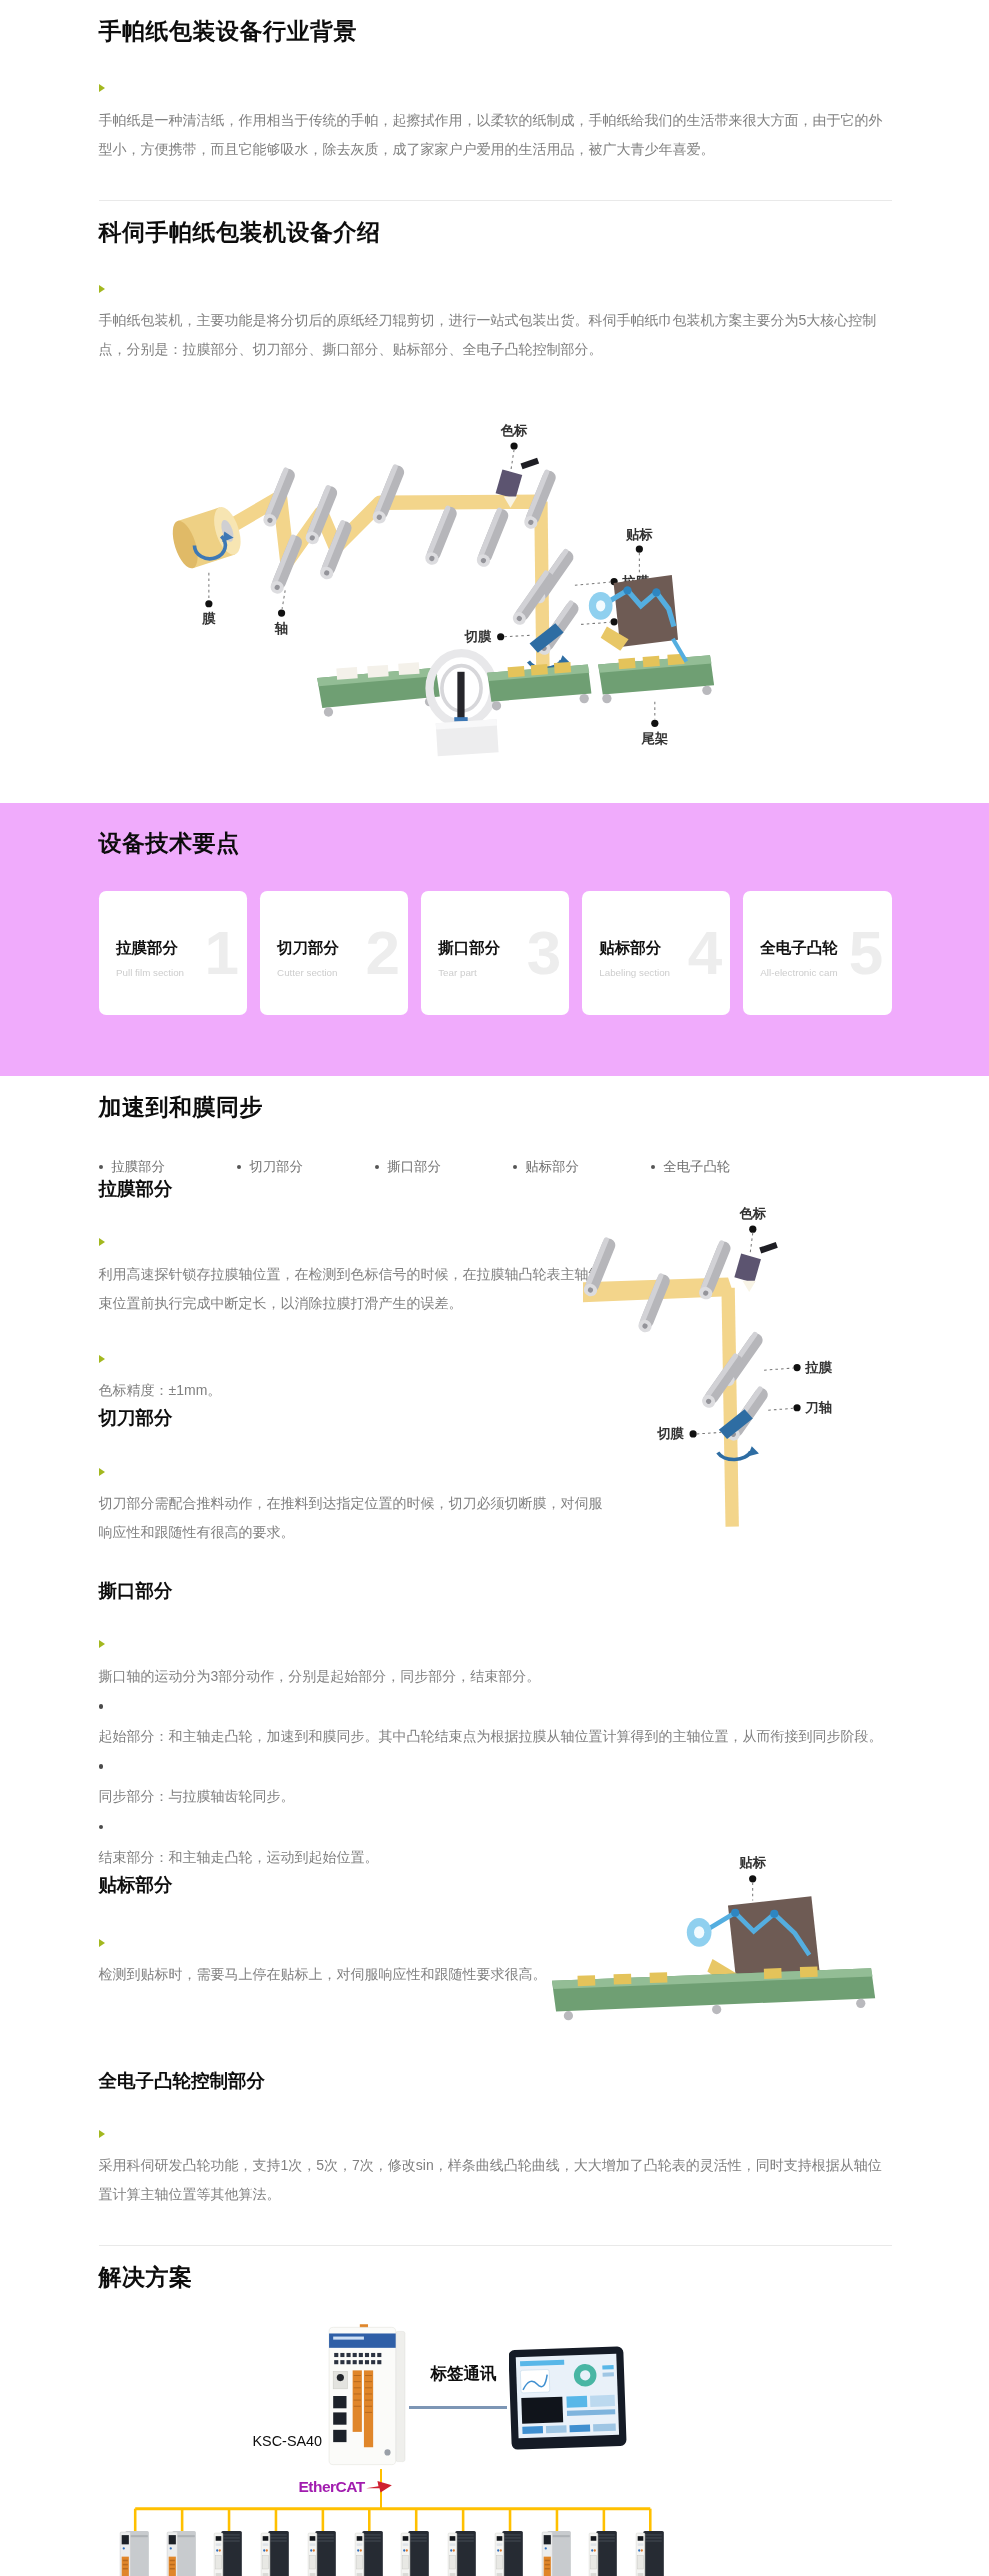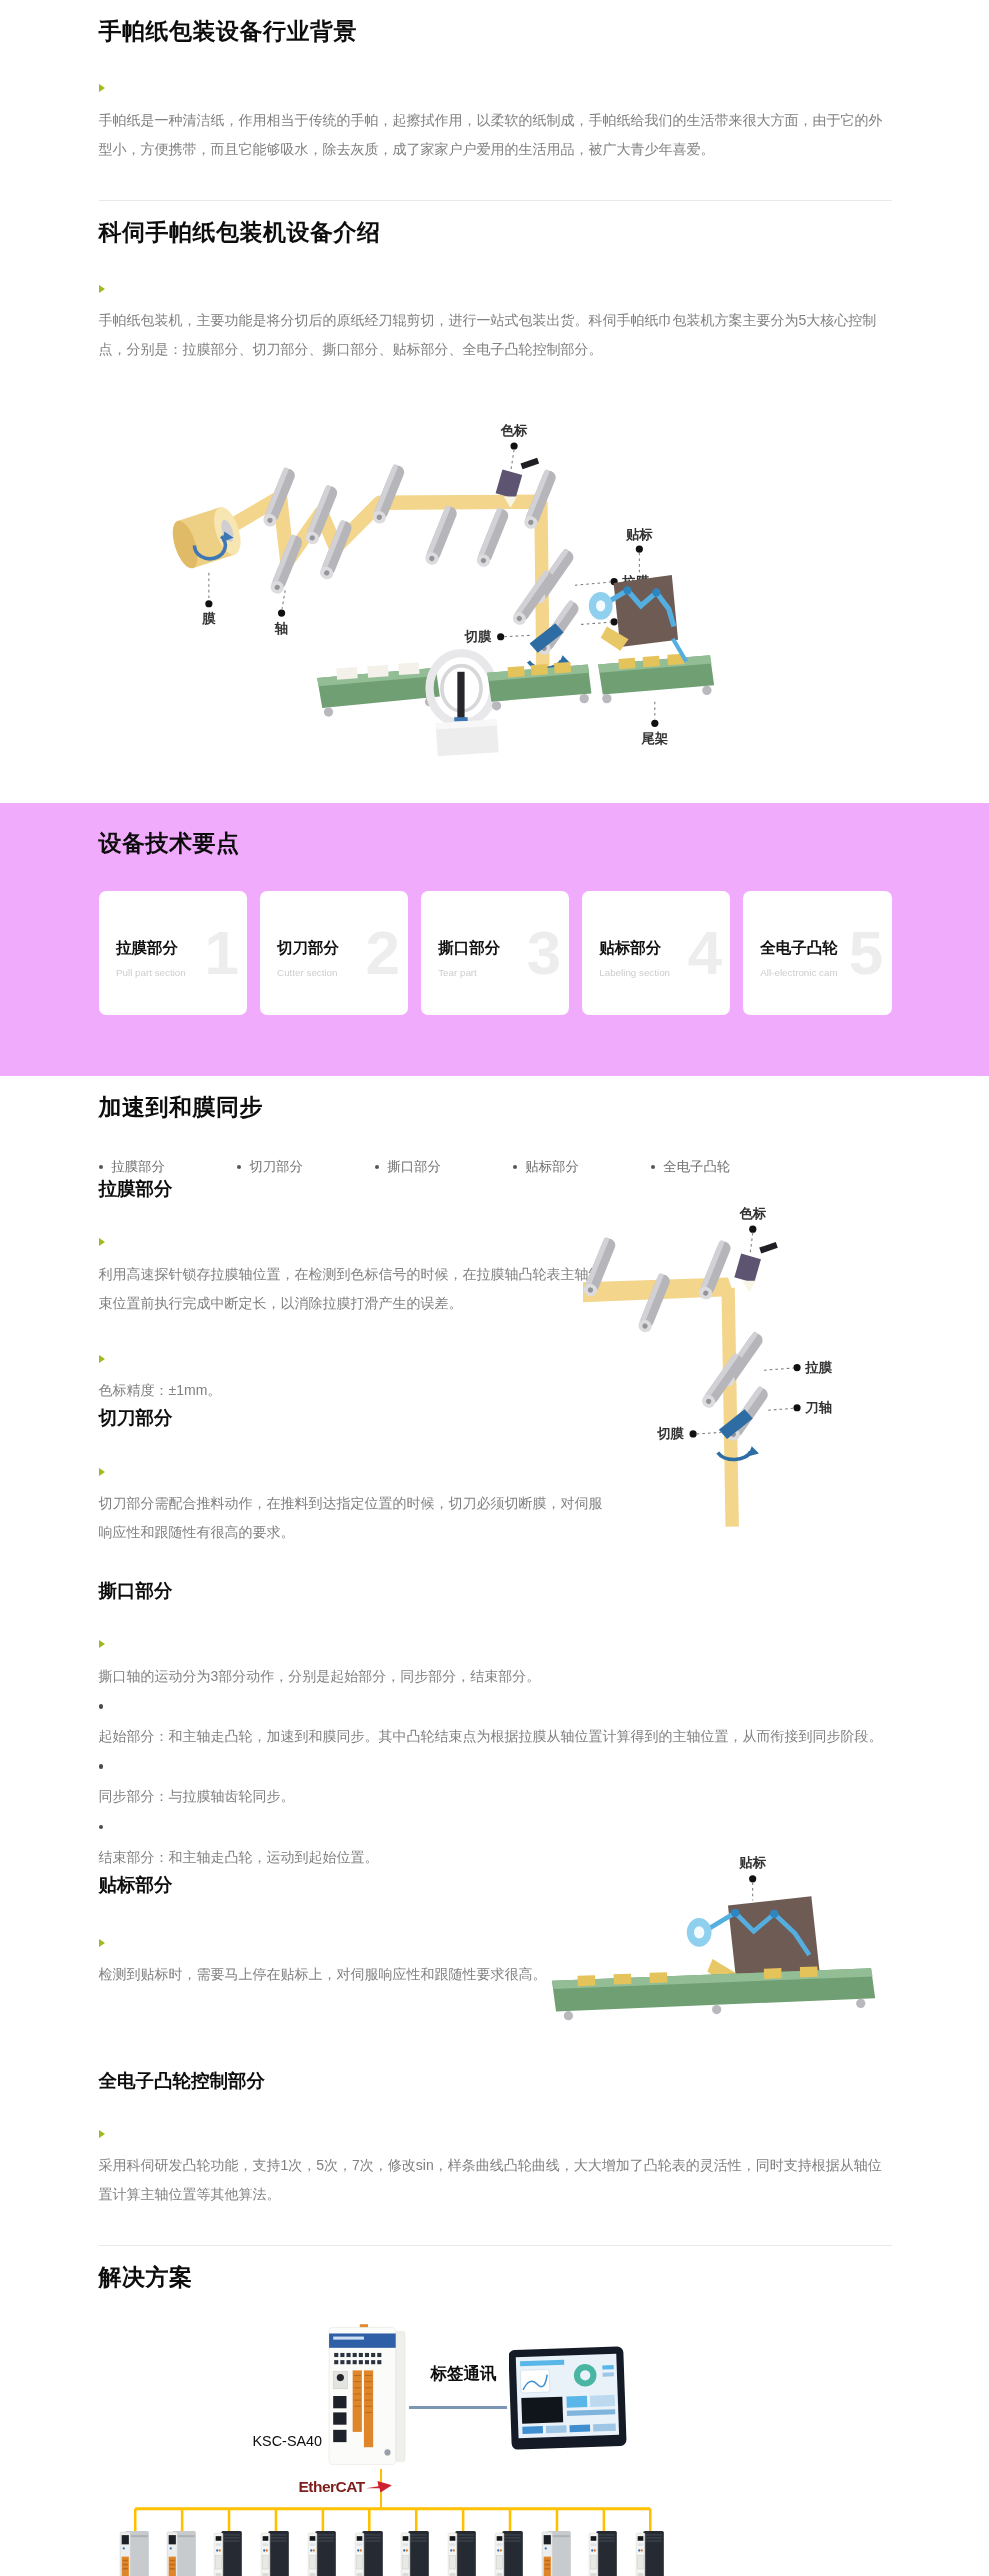--- a/index.html
+++ b/index.html
@@ -39,21 +39,21 @@
   .dline{stroke:#777;stroke-width:2;stroke-dasharray:5 6;fill:none;}
   .main-diagram{display:block;margin:18.5px auto 5.2px auto;}
   
   .sol-diagram{position:relative;height:355px;margin-top:20.6px;}
   .sol-abs{position:absolute;}
   .sol-label{font-size:14.4px;color:#0d0d0d;font-weight:500;}
   .sol-comm{font-size:16.5px;color:#0d0d0d;font-weight:600;}
   .sol-link{background:#7d96b5;height:2.6px;width:98px;}
   .sol-vline{background:#ffc000;width:2.6px;height:39px;}
   .ec-logo{display:flex;align-items:center;gap:1px;}
-  .ec-text{font-size:15.5px;font-weight:800;color:#7f1d1d;letter-spacing:-0.5px;text-align:center;}
+  .ec-text{font-size:15.5px;font-weight:800;color:#a21caf;letter-spacing:-0.5px;text-align:center;}
   .drives-row,.dlabels-row{display:flex;width:562px;}
   .drive-cell,.dlabel-cell{width:47px;display:flex;justify-content:center;}
   .dlabel-cell{font-size:15px;color:#111;font-weight:600;}
   svg text{font-family:"Liberation Sans","DejaVu Sans",sans-serif;}
 </style>
 </head>
 <body>
 
 <div class="page">
 
@@ -224,21 +224,21 @@
     <text x="985" y="698" text-anchor="middle" class="dlabel">尾架</text>
   </svg>
 
   <section class="gray-band">
     <div class="container">
       <h2 class="sec-title">设备技术要点</h2>
       <div class="tp-row">
         <div class="tp-card">
           <div class="tp-num">1</div>
           <div class="tp-cn">拉膜部分</div>
-          <div class="tp-en">Pull part section</div>
+          <div class="tp-en">Pull film section</div>
         </div>
         <div class="tp-card">
           <div class="tp-num">2</div>
           <div class="tp-cn">切刀部分</div>
           <div class="tp-en">Cutter section</div>
         </div>
         <div class="tp-card">
           <div class="tp-num">3</div>
           <div class="tp-cn">撕口部分</div>
           <div class="tp-en">Tear part</div>

